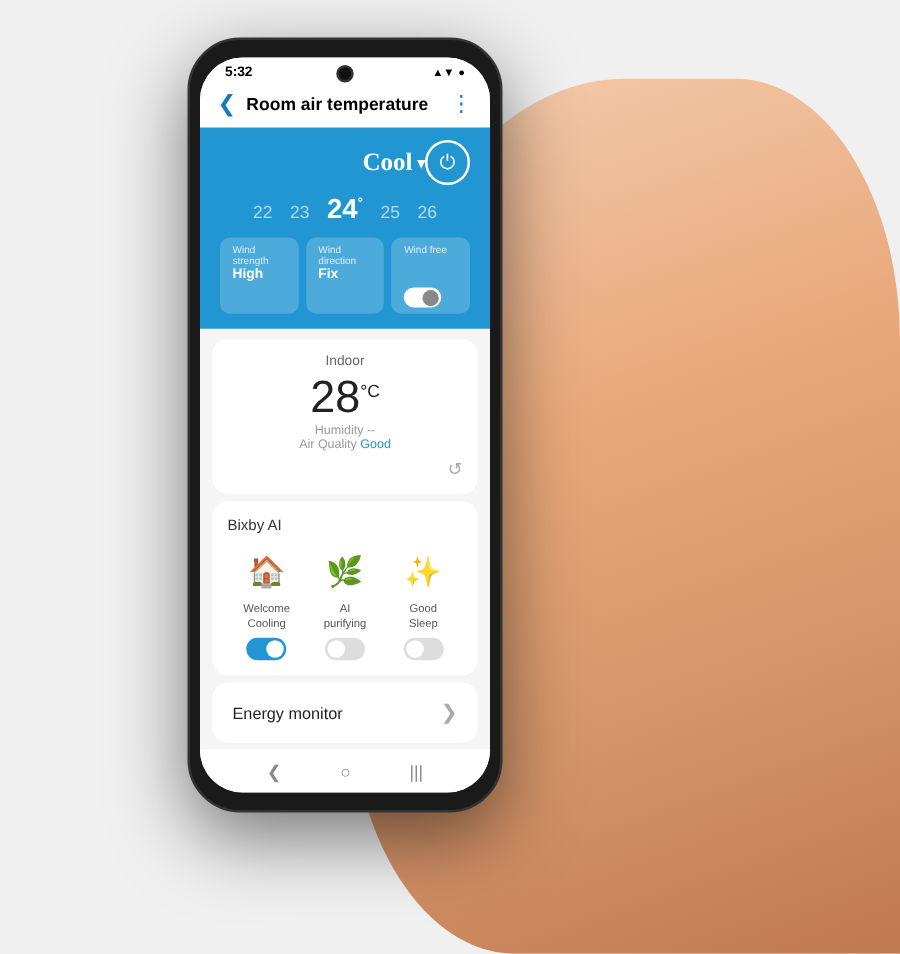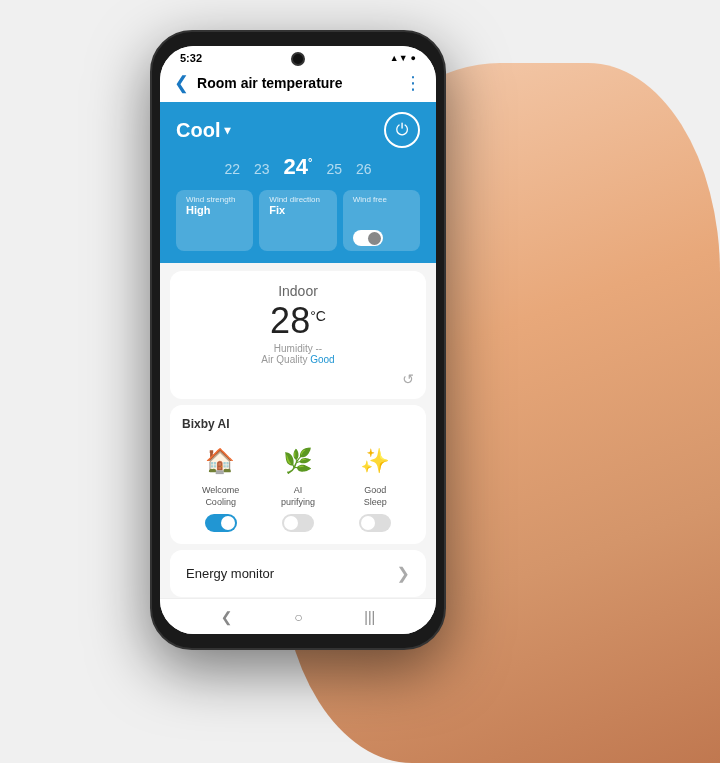--- a/index.html
+++ b/index.html
@@ -33,21 +33,21 @@
       background: linear-gradient(160deg, #f5cdb0 0%, #e8a87a 40%, #d4956a 70%, #c07850 100%);
       border-radius: 50% 30% 0 30%;
       z-index: 1;
     }
 
     
     .phone {
       position: absolute;
       left: 150px;
       top: 30px;
-      width: 296px;
+      width: 252px;
       height: 620px;
       background: #1a1a1a;
       border-radius: 42px;
       box-shadow: 0 20px 60px rgba(0,0,0,0.5);
       z-index: 2;
       overflow: hidden;
       border: 2px solid #333;
     }
 
     
@@ -118,23 +118,24 @@
 
     
     .ac-header {
       background: #2196d3;
       padding: 10px 16px 12px;
       flex-shrink: 0;
     }
 
     .mode-row {
       display: flex;
-      justify-content: space-between;
+      justify-content: flex-end;
       align-items: center;
       margin-bottom: 6px;
+      font-family: Liberation Serif, serif;
     }
 
     .mode-label {
       color: #fff;
       font-size: 20px;
       font-weight: 600;
       display: flex;
       align-items: center;
       gap: 4px;
     }
@@ -253,21 +254,21 @@
     
     .indoor-card {
       background: #fff;
       margin: 8px 10px 6px;
       border-radius: 12px;
       padding: 12px;
       text-align: center;
     }
 
     .indoor-label {
-      font-size: 14px;
+      font-size: 11px;
       color: #666;
       margin-bottom: 4px;
     }
 
     .indoor-temp {
       font-size: 36px;
       font-weight: 300;
       color: #222;
       display: flex;
       align-items: flex-start;
@@ -309,21 +310,21 @@
     
     .bixby-card {
       background: #fff;
       margin: 0 10px 6px;
       border-radius: 12px;
       padding: 12px;
     }
 
     .bixby-title {
       font-size: 12px;
-      font-weight: 700;
+      font-weight: 400;
       color: #333;
       margin-bottom: 10px;
     }
 
     .bixby-items {
       display: flex;
       justify-content: space-around;
     }
 
     .bixby-item {

